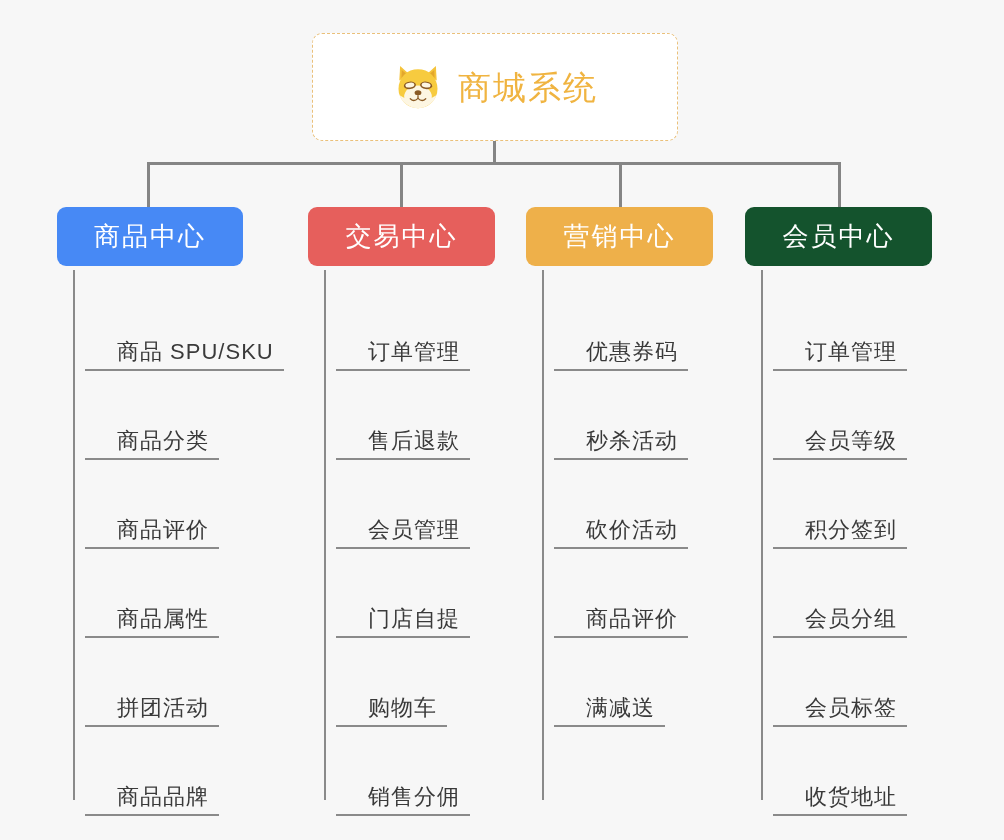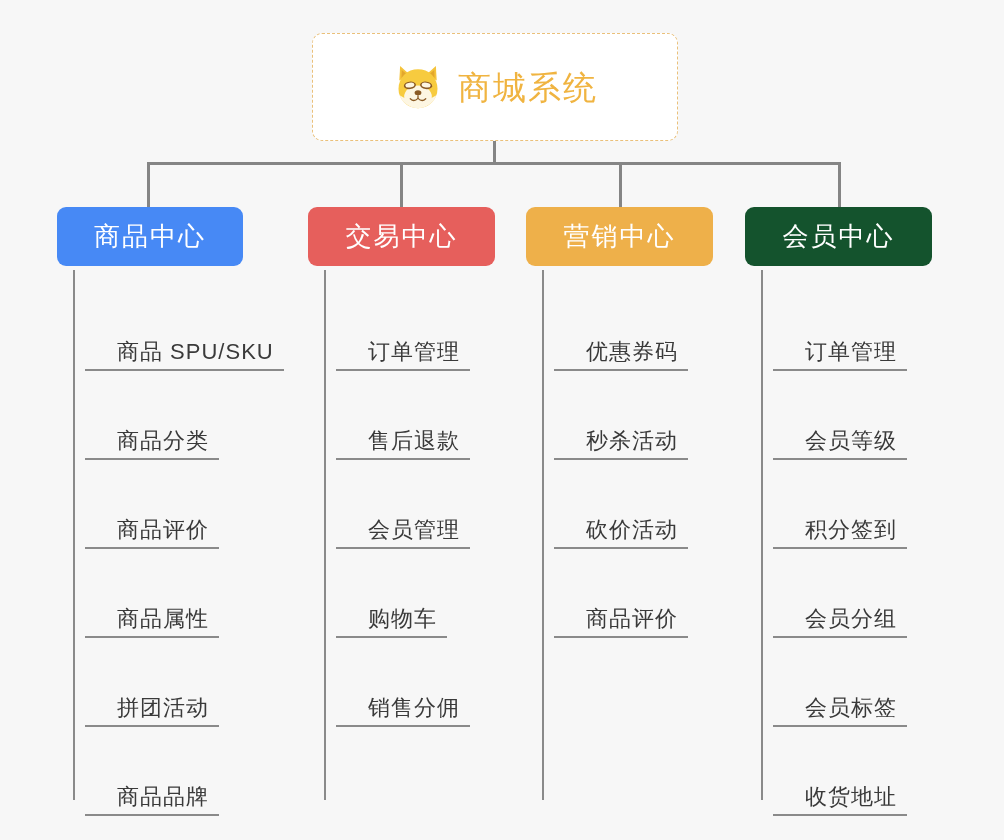--- a/index.html
+++ b/index.html
@@ -199,20 +199,23 @@
     <li class="leaf-item">
         <span class="leaf-underline">订单管理</span>
       </li>
     <li class="leaf-item">
         <span class="leaf-underline">售后退款</span>
       </li>
     <li class="leaf-item">
         <span class="leaf-underline">会员管理</span>
       </li>
     <li class="leaf-item">
+        <span class="leaf-underline">门店自提</span>
+      </li>
+    <li class="leaf-item">
         <span class="leaf-underline">购物车</span>
       </li>
     <li class="leaf-item">
         <span class="leaf-underline">销售分佣</span>
       </li>
   </ul>
 </div>
 
 <div class="column" id="col-2">
   <div class="col-header" style="background: rgb(238, 176, 74);">营销中心</div>
@@ -223,20 +226,23 @@
       </li>
     <li class="leaf-item">
         <span class="leaf-underline">秒杀活动</span>
       </li>
     <li class="leaf-item">
         <span class="leaf-underline">砍价活动</span>
       </li>
     <li class="leaf-item">
         <span class="leaf-underline">商品评价</span>
       </li>
+    <li class="leaf-item">
+        <span class="leaf-underline">满减送</span>
+      </li>
   </ul>
 </div>
 
 <div class="column" id="col-3">
   <div class="col-header" style="background: #14532d;">会员中心</div>
   <div class="col-trunk"></div>
   <ul class="leaf-list">
     <li class="leaf-item">
         <span class="leaf-underline">订单管理</span>
       </li>

